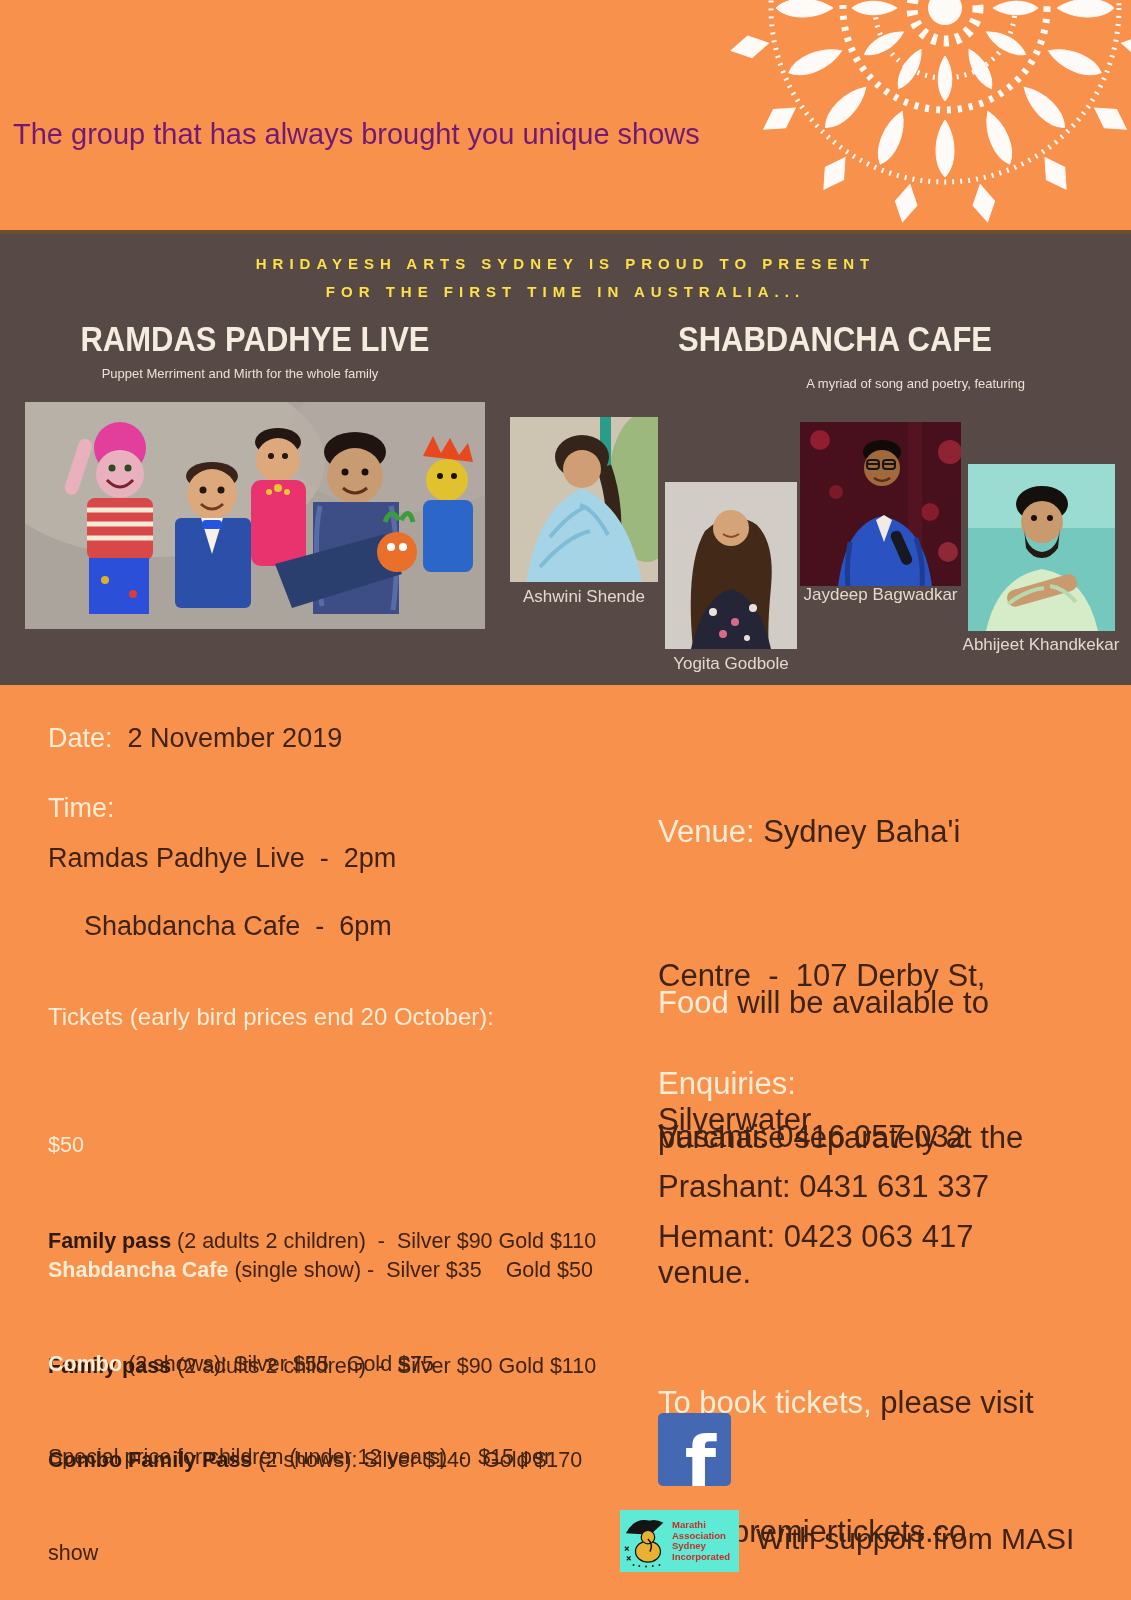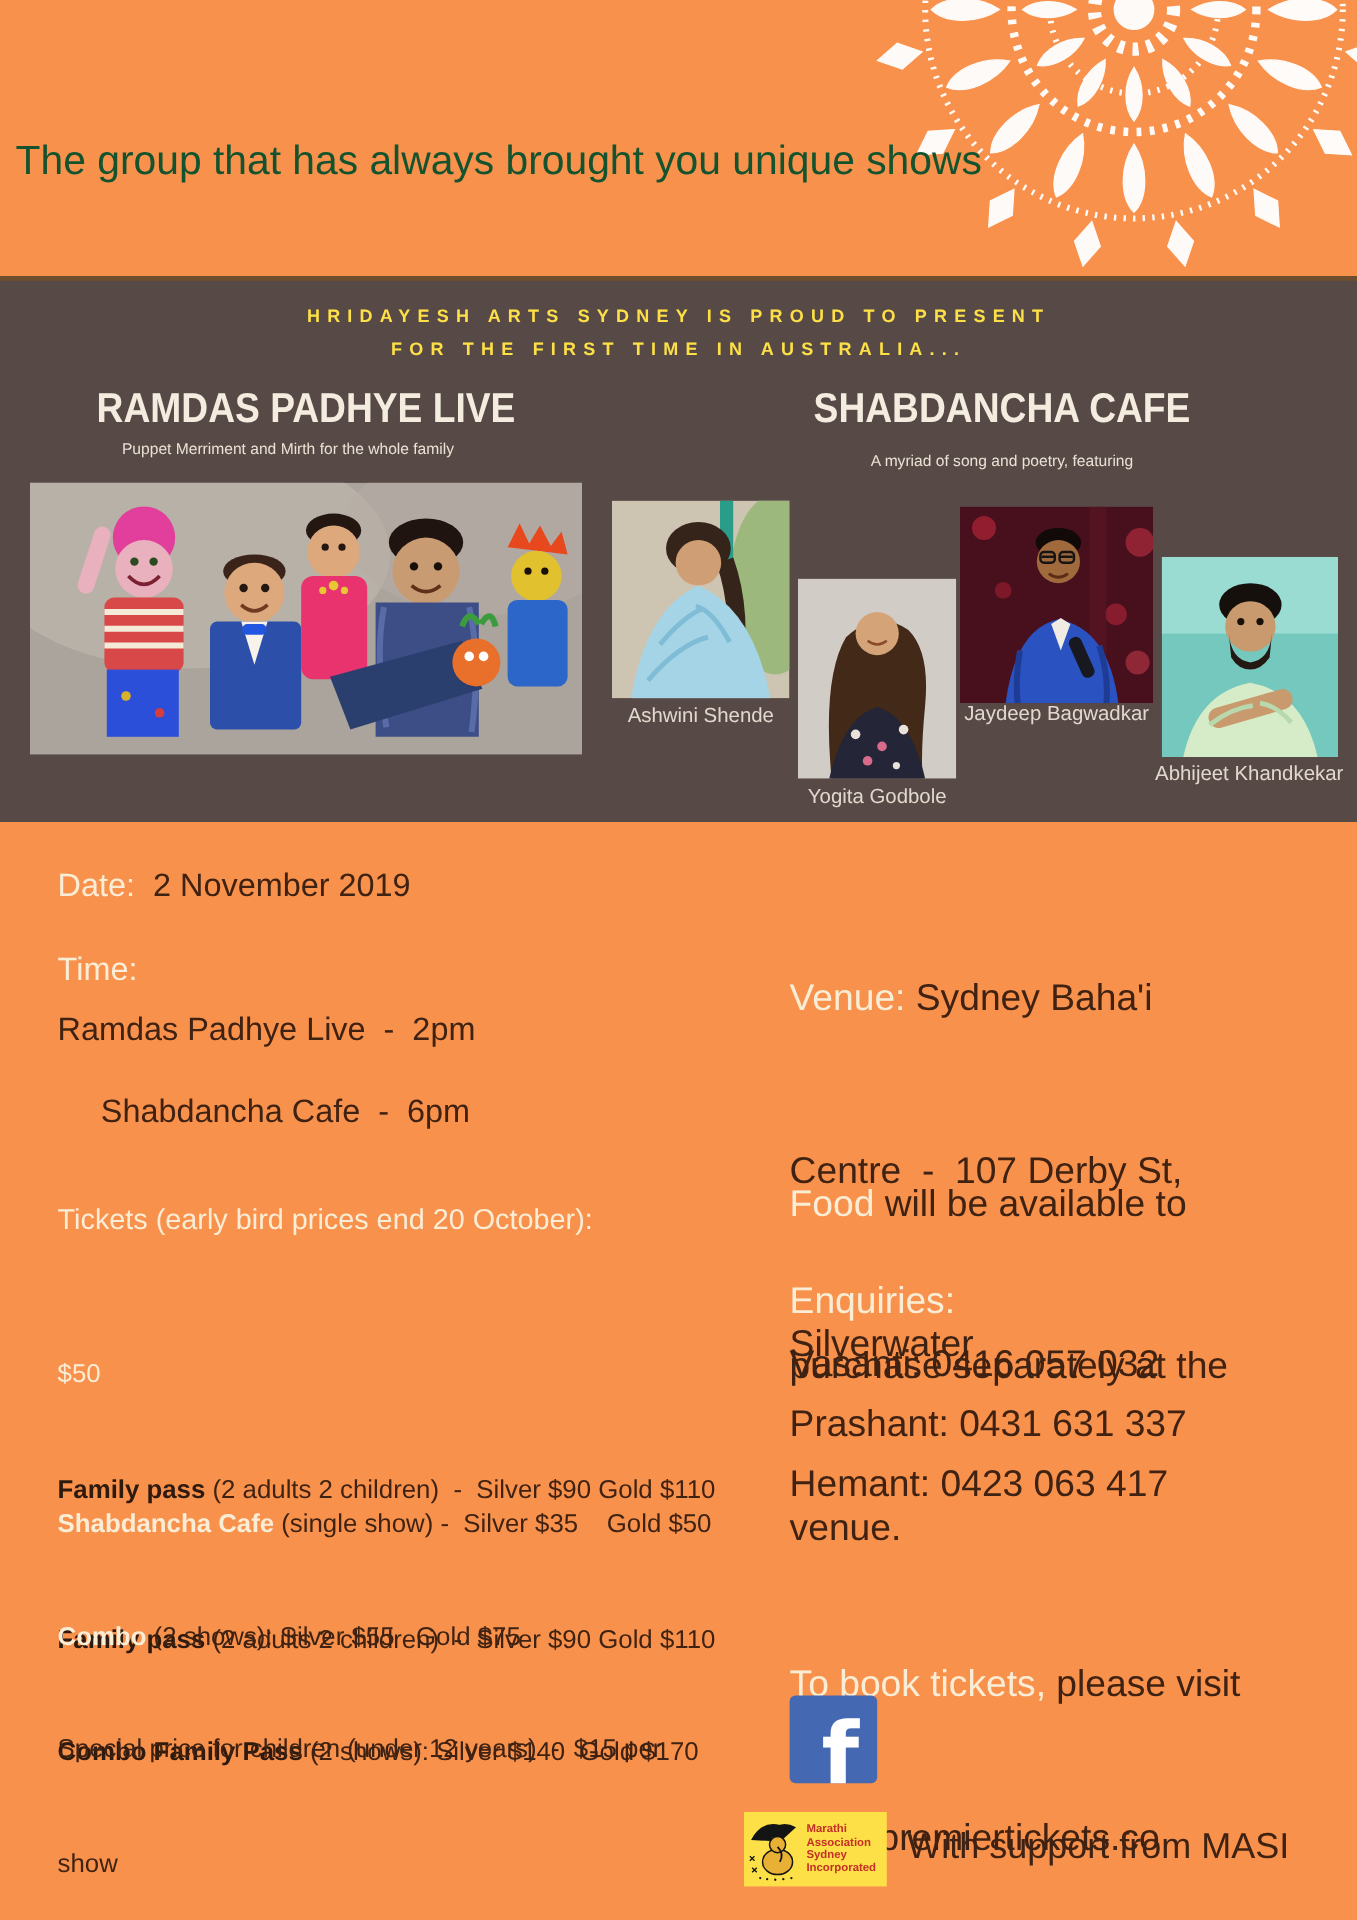--- a/index.html
+++ b/index.html
@@ -4,32 +4,32 @@
 <style>
   html,body { margin:0; padding:0; background:#777; }
   .poster {
     position:relative; width:1131px; height:1600px; margin:0 auto;
     background:#F8914C; overflow:hidden;
     font-family:"Liberation Sans", sans-serif;
   }
   
   .top { position:absolute; left:0; top:0; width:1131px; height:230px; overflow:hidden; }
   .mandala { position:absolute; left:725px; top:-212px; width:440px; height:440px; opacity:.96; }
-  .intro { position:absolute; left:13px; top:24px; color:#14532d; font-size:34px; line-height:44px; white-space:pre; }
+  .intro { position:absolute; left:13px; top:24px; color:#701a75; font-size:29px; line-height:44px; white-space:pre; }
   
   .band { position:absolute; left:0; top:230px; width:1131px; height:455px; background:#574946; border-top:4px solid #6E4E2F; box-sizing:border-box; }
   .present { position:absolute; left:0; width:1131px; text-align:center; color:#fde047; font-size:15px; font-weight:bold; letter-spacing:6px; white-space:pre; }
   .present.l1 { top:21px; }
   .present.l2 { top:49px; }
   .show-title { position:absolute; top:86px; color:#F3ECDF; font-size:31px; font-weight:bold; letter-spacing:0px; text-align:center; transform:scaleY(1.12); transform-origin:top; }
   .show-title.left  { left:25px;  width:460px; }
   .show-title.right { left:655px; width:360px; }
   .show-sub { position:absolute; color:#EAE2D5; font-size:13px; text-align:center; }
   .show-sub.left  { left:10px;  top:132px; width:460px; }
-  .show-sub.right { left:645px; top:142px; width:380px; }
+  .show-sub.right { left:645px; top:142px; width:380px;text-align:right; }
   .photo { position:absolute; overflow:hidden; }
   .photo svg { display:block; }
   .ph-ramdas   { left:25px;  top:168px; width:460px; height:227px; }
   .ph-ashwini  { left:510px; top:183px; width:148px; height:165px; }
   .ph-yogita   { left:665px; top:248px; width:132px; height:167px; }
   .ph-jaydeep  { left:800px; top:188px; width:161px; height:164px; }
   .ph-abhijeet { left:968px; top:230px; width:147px; height:167px; }
   .caption { position:absolute; color:#E2D9CE; font-size:17px; text-align:center; }
   .cap-ashwini  { left:505px; top:353px; width:158px; }
   .cap-yogita   { left:655px; top:420px; width:152px; }
@@ -51,21 +51,21 @@
   .tgroup { position:absolute; left:48px; font-size:21.5px; line-height:32px; white-space:pre; }
   .tg1 { top:380px; } .tg2 { top:505px; } .tg3 { top:599px; } .tg4 { top:692px; }
   .venue-block { top:27px; }
   .food-block  { top:205px; line-height:45px; }
   .enq-heading { top:375px; }
   .contact-1 { top:428px; } .contact-2 { top:478px; } .contact-3 { top:528px; }
   .booking-block { top:610px; line-height:43px; }
   .fb-icon { position:absolute; left:658px; top:728px; width:73px; height:73px; background:#4468B1; border-radius:5px; overflow:hidden; }
   .fb-f { position:absolute; right:15px; bottom:-18px; color:#fff; font-family:"DejaVu Sans", sans-serif; font-weight:bold; font-size:72px; }
   .fb-label { position:absolute; left:756px; top:740px; font-size:31px; white-space:pre; }
-  .masi-logo { position:absolute; left:620px; top:825px; width:119px; height:62px; background:#fde047; display:flex; align-items:center; }
+  .masi-logo { position:absolute; left:620px; top:825px; width:119px; height:62px; background:#5eead4; display:flex; align-items:center; }
   .masi-art { width:50px; height:56px; margin-left:2px; flex:none; }
   .masi-text { color:#C43027; font-size:9.5px; line-height:10.5px; font-weight:bold; width:64px; }
   .masi-label { position:absolute; left:756px; top:837px; font-size:30px; white-space:pre; }
 </style>
 </head>
 <body>
 
 <div class="poster">
 
   <div class="top">

